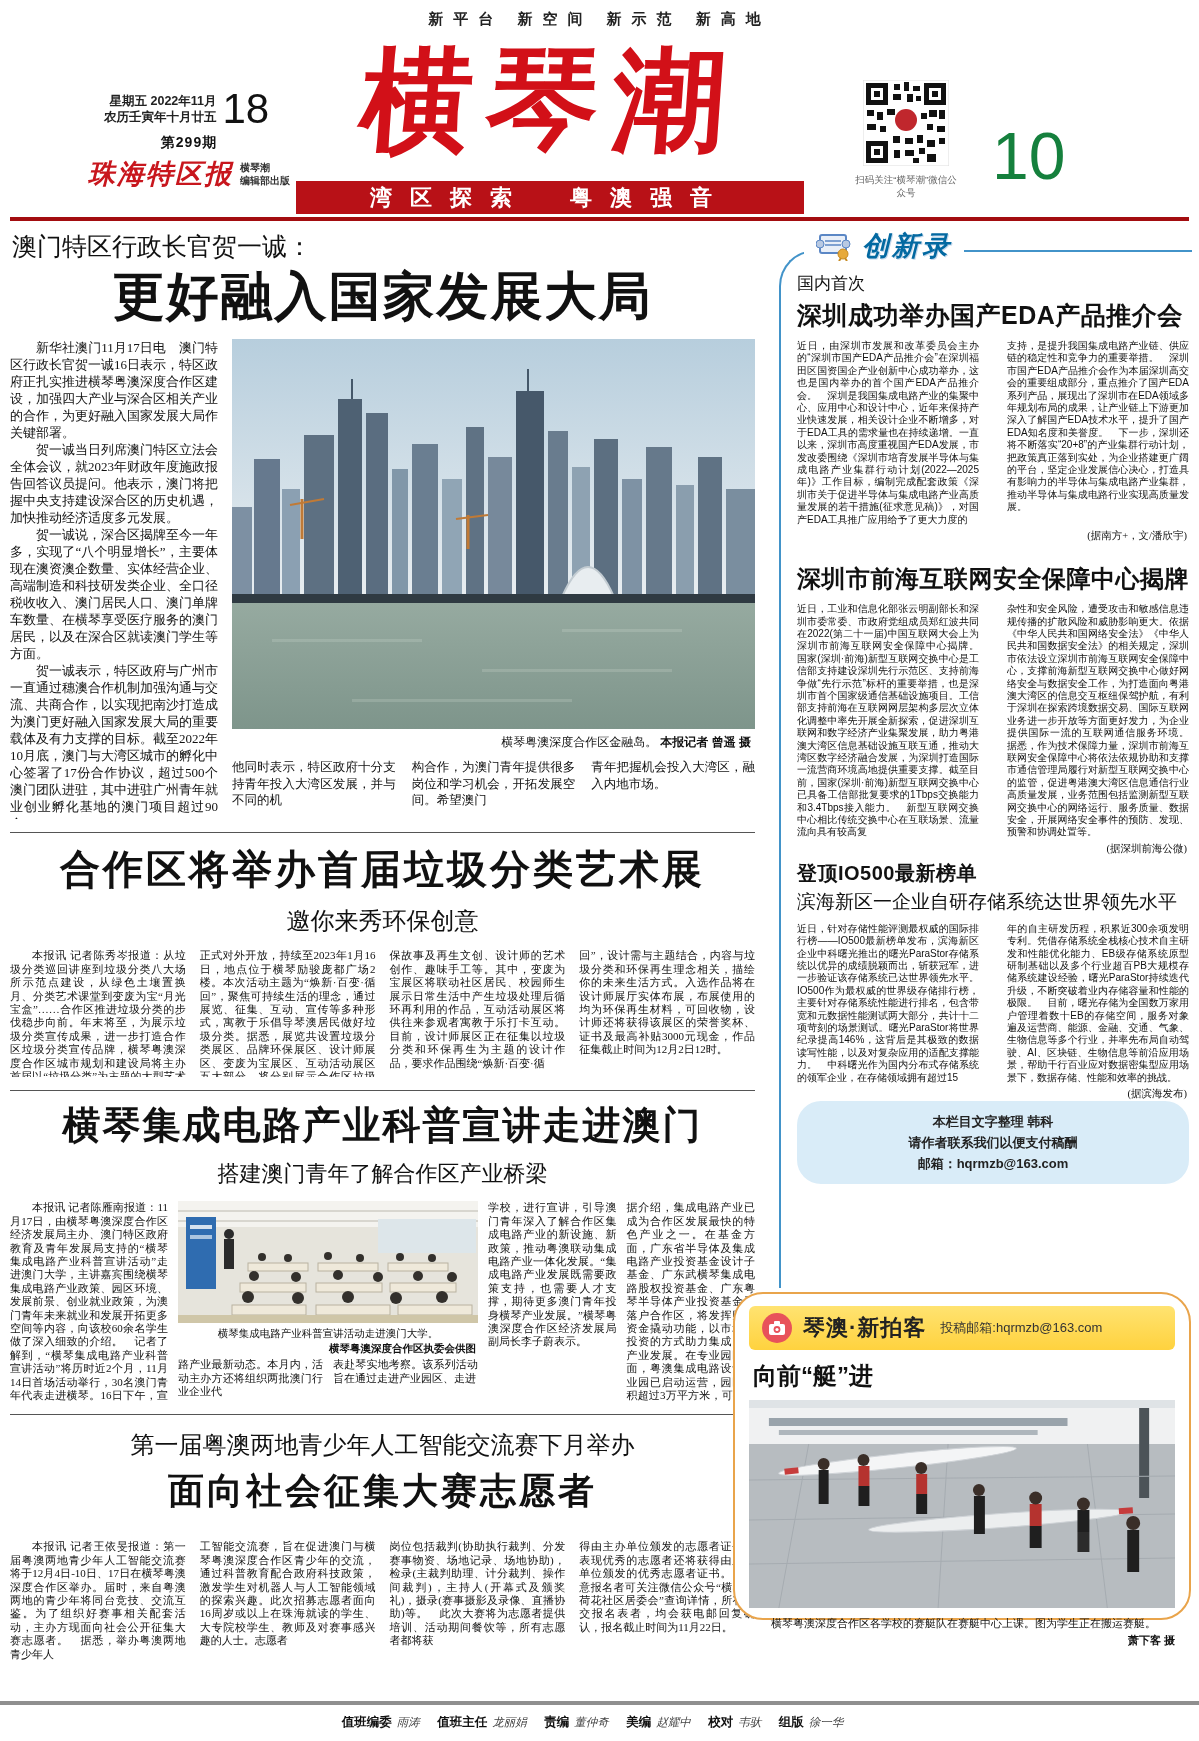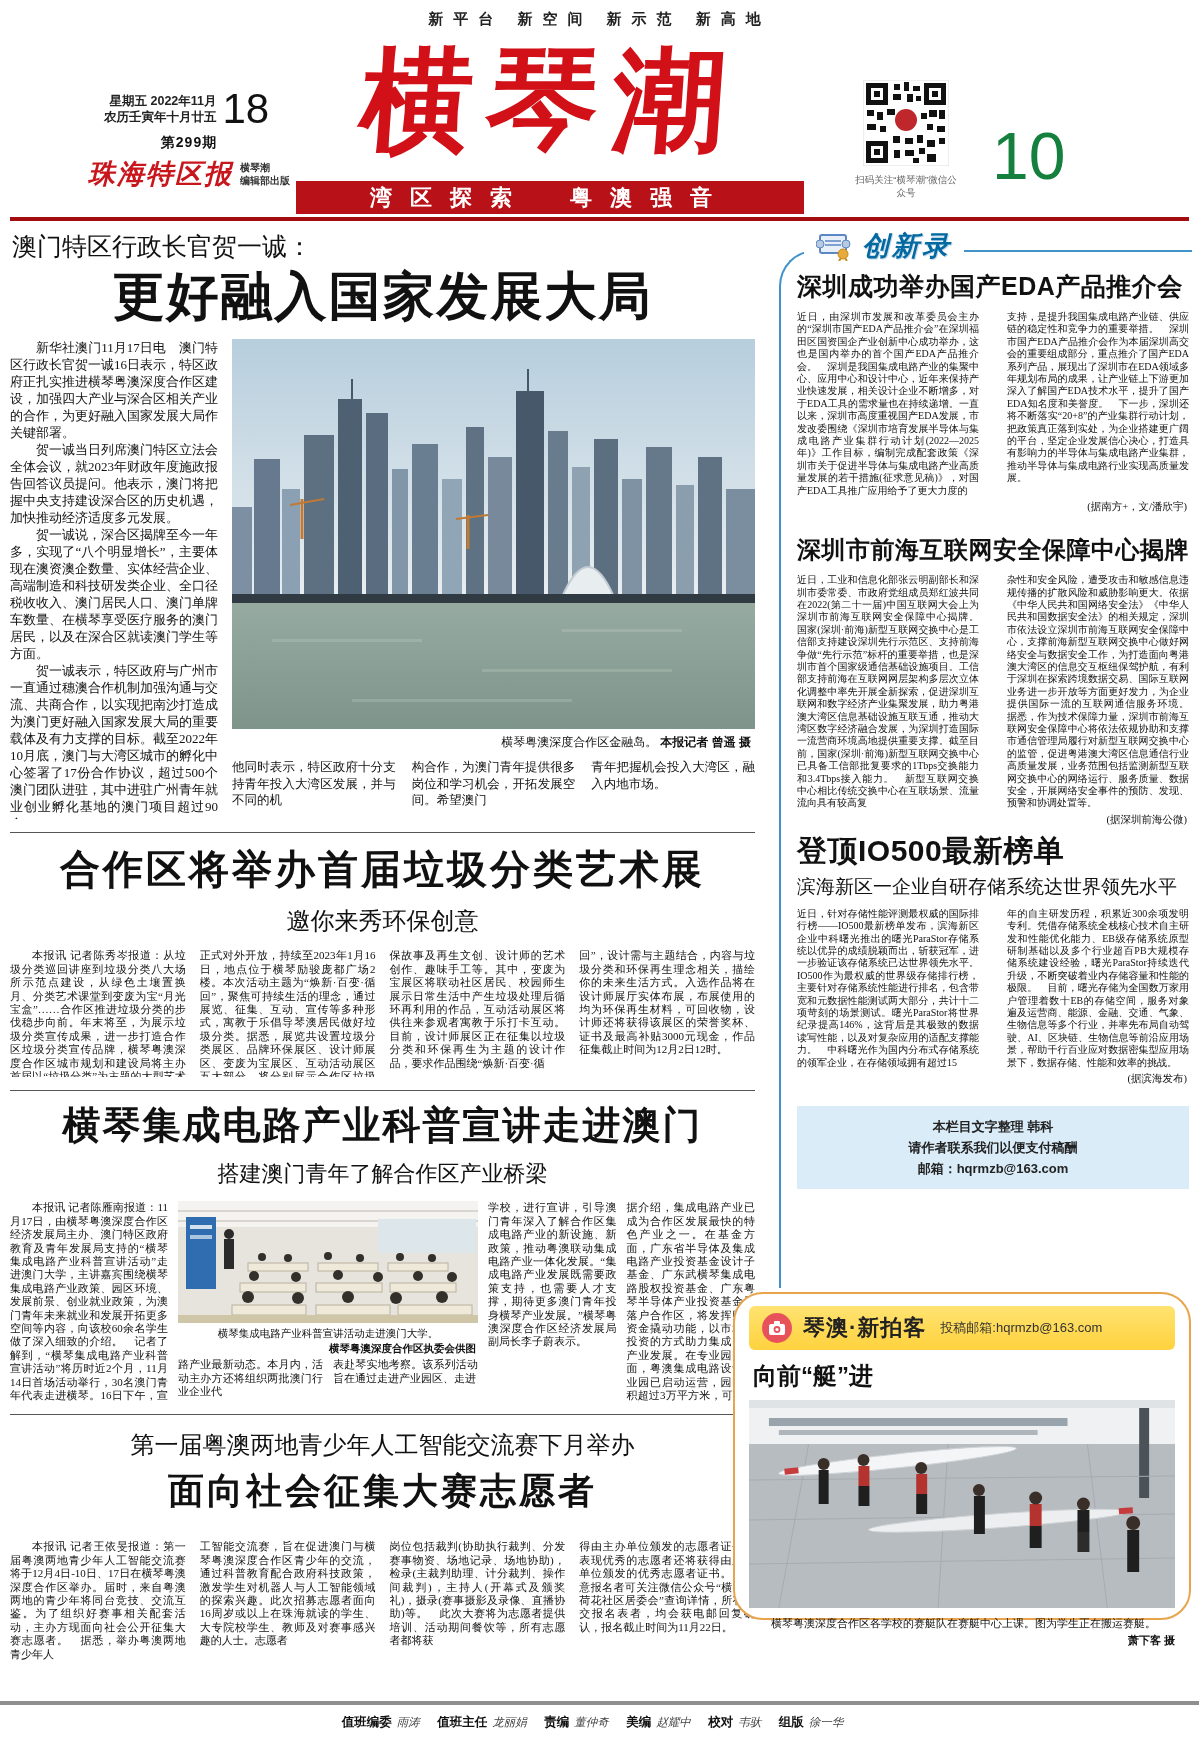--- a/index.html
+++ b/index.html
@@ -71,32 +71,32 @@
                border-top-left-radius:36px;pointer-events:none;}
   .innov-badge{position:absolute;left:804px;top:228px;background:#fff;padding:0 12px;
                display:flex;align-items:center;gap:8px;}
   .innov-label{font-size:27px;font-weight:900;font-style:italic;color:#0369a1;letter-spacing:3px;
                text-shadow:1px 1px 0 #c6d9ec;}
   .sidebar{position:absolute;left:797px;top:266px;width:392px;}
   .sb-kicker{font-size:17px;margin:6px 0 2px;}
   .sb-title{font-weight:900;letter-spacing:.5px;margin:4px 0 8px;}
   .t-eda{font-size:25px;}
   .t-qh{font-size:24px;margin-top:20px;}
-  .t-io{font-size:30px;margin-bottom:2px;}
+  .t-io{font-size:20px;margin-bottom:2px;}
   .sb-sub{font-size:19px;margin:2px 0 8px;}
-  .sb-cols{display:flex;gap:28px;font-family:Liberation Serif, serif;
+  .sb-cols{display:flex;gap:28px;font-family:Liberation Sans, sans-serif;
            font-size:10px;line-height:12.4px;text-align:justify;overflow:hidden;justify-content:space-between;}
   .sb-cols > div{flex:1;min-width:0;}
   .h-eda{max-height:199px;}
   .h-qh{max-height:250px;}
   .h-io{max-height:212px;}
   .sb-byline{text-align:right;font-family:"Liberation Serif","DejaVu Serif",serif;
              font-size:10.5px;margin:3px 2px 0 0;}
-  .note-box{margin-top:20px;background:#d9ecf8;padding:10px 6px;text-align:center;
-            font-size:13px;line-height:21px;font-weight:bold;color:#222;}
+  .note-box{background:#d9ecf8;padding:10px 6px;text-align:center;
+            font-size:13px;line-height:21px;font-weight:bold;color:#222;border-radius:24px;}
   .photo-box{position:absolute;left:733px;top:1292px;width:458px;height:328px;
              border:2px solid #e9a44b;border-radius:30px;background:#fff;
              padding:12px 14px;box-sizing:border-box;}
   .box-bar{background:linear-gradient(#ffe371,#ffd23e);border-radius:6px;height:44px;
            display:flex;align-items:center;gap:10px;padding:0 12px;}
   .box-label{font-size:22px;font-weight:900;color:#222;letter-spacing:1px;}
   .box-email{font-size:13px;color:#333;margin-left:4px;}
   .box-title{font-size:24px;font-weight:900;margin:10px 0 8px 4px;}
   .box-caption{font-family:"Liberation Serif","DejaVu Serif",serif;font-size:11px;line-height:15px;
                text-align:justify;margin-top:8px;text-indent:2em;}
@@ -360,20 +360,21 @@
     <line x1="9" y1="14" x2="25" y2="14" stroke="#5b87c5" stroke-width="1.5"></line>
     <circle cx="4" cy="13" r="4" fill="#b8c9e2" stroke="#5b87c5"></circle>
     <circle cx="30" cy="13" r="4" fill="#b8c9e2" stroke="#5b87c5"></circle>
     <circle cx="27" cy="23" r="5" fill="#e7aa3b" stroke="#c78b22"></circle>
     <path d="M25 27 l-2 3 M29 27 l2 3" stroke="#c78b22" stroke-width="2"></path>
   </svg>
   <span class="innov-label">创新录</span>
 </div>
 
 <div class="sidebar">
+  <div class="sb-kicker">国内首次</div>
   <div class="sb-title t-eda">深圳成功举办国产EDA产品推介会</div>
   <div class="sb-cols h-eda">
     <div>近日，由深圳市发展和改革委员会主办的“深圳市国产EDA产品推介会”在深圳福田区国资国企产业创新中心成功举办，这也是国内举办的首个国产EDA产品推介会。　深圳是我国集成电路产业的集聚中心、应用中心和设计中心，近年来保持产业快速发展，相关设计企业不断增多，对于EDA工具的需求量也在持续递增。一直以来，深圳市高度重视国产EDA发展，市发改委围绕《深圳市培育发展半导体与集成电路产业集群行动计划(2022—2025年)》工作目标，编制完成配套政策《深圳市关于促进半导体与集成电路产业高质量发展的若干措施(征求意见稿)》，对国产EDA工具推广应用给予了更大力度的</div>
     <div>支持，是提升我国集成电路产业链、供应链的稳定性和竞争力的重要举措。　深圳市国产EDA产品推介会作为本届深圳高交会的重要组成部分，重点推介了国产EDA系列产品，展现出了深圳市在EDA领域多年规划布局的成果，让产业链上下游更加深入了解国产EDA技术水平，提升了国产EDA知名度和美誉度。　下一步，深圳还将不断落实“20+8”的产业集群行动计划，把政策真正落到实处，为企业搭建更广阔的平台，坚定企业发展信心决心，打造具有影响力的半导体与集成电路产业集群，推动半导体与集成电路行业实现高质量发展。</div>
   </div>
   <div class="sb-byline">(据南方+，文/潘欣宇)</div>
 
   <div class="sb-title t-qh">深圳市前海互联网安全保障中心揭牌</div>
   <div class="sb-cols h-qh">
     <div>近日，工业和信息化部张云明副部长和深圳市委常委、市政府党组成员郑红波共同在2022(第二十一届)中国互联网大会上为深圳市前海互联网安全保障中心揭牌。　国家(深圳·前海)新型互联网交换中心是工信部支持建设深圳先行示范区、支持前海争做“先行示范”标杆的重要举措，也是深圳市首个国家级通信基础设施项目。工信部支持前海在互联网网层架构多层次立体化调整中率先开展全新探索，促进深圳互联网和数字经济产业集聚发展，助力粤港澳大湾区信息基础设施互联互通，推动大湾区数字经济融合发展，为深圳打造国际一流营商环境高地提供重要支撑。截至目前，国家(深圳·前海)新型互联网交换中心已具备工信部批复要求的1Tbps交换能力和3.4Tbps接入能力。　新型互联网交换中心相比传统交换中心在互联场景、流量流向具有较高复</div>

